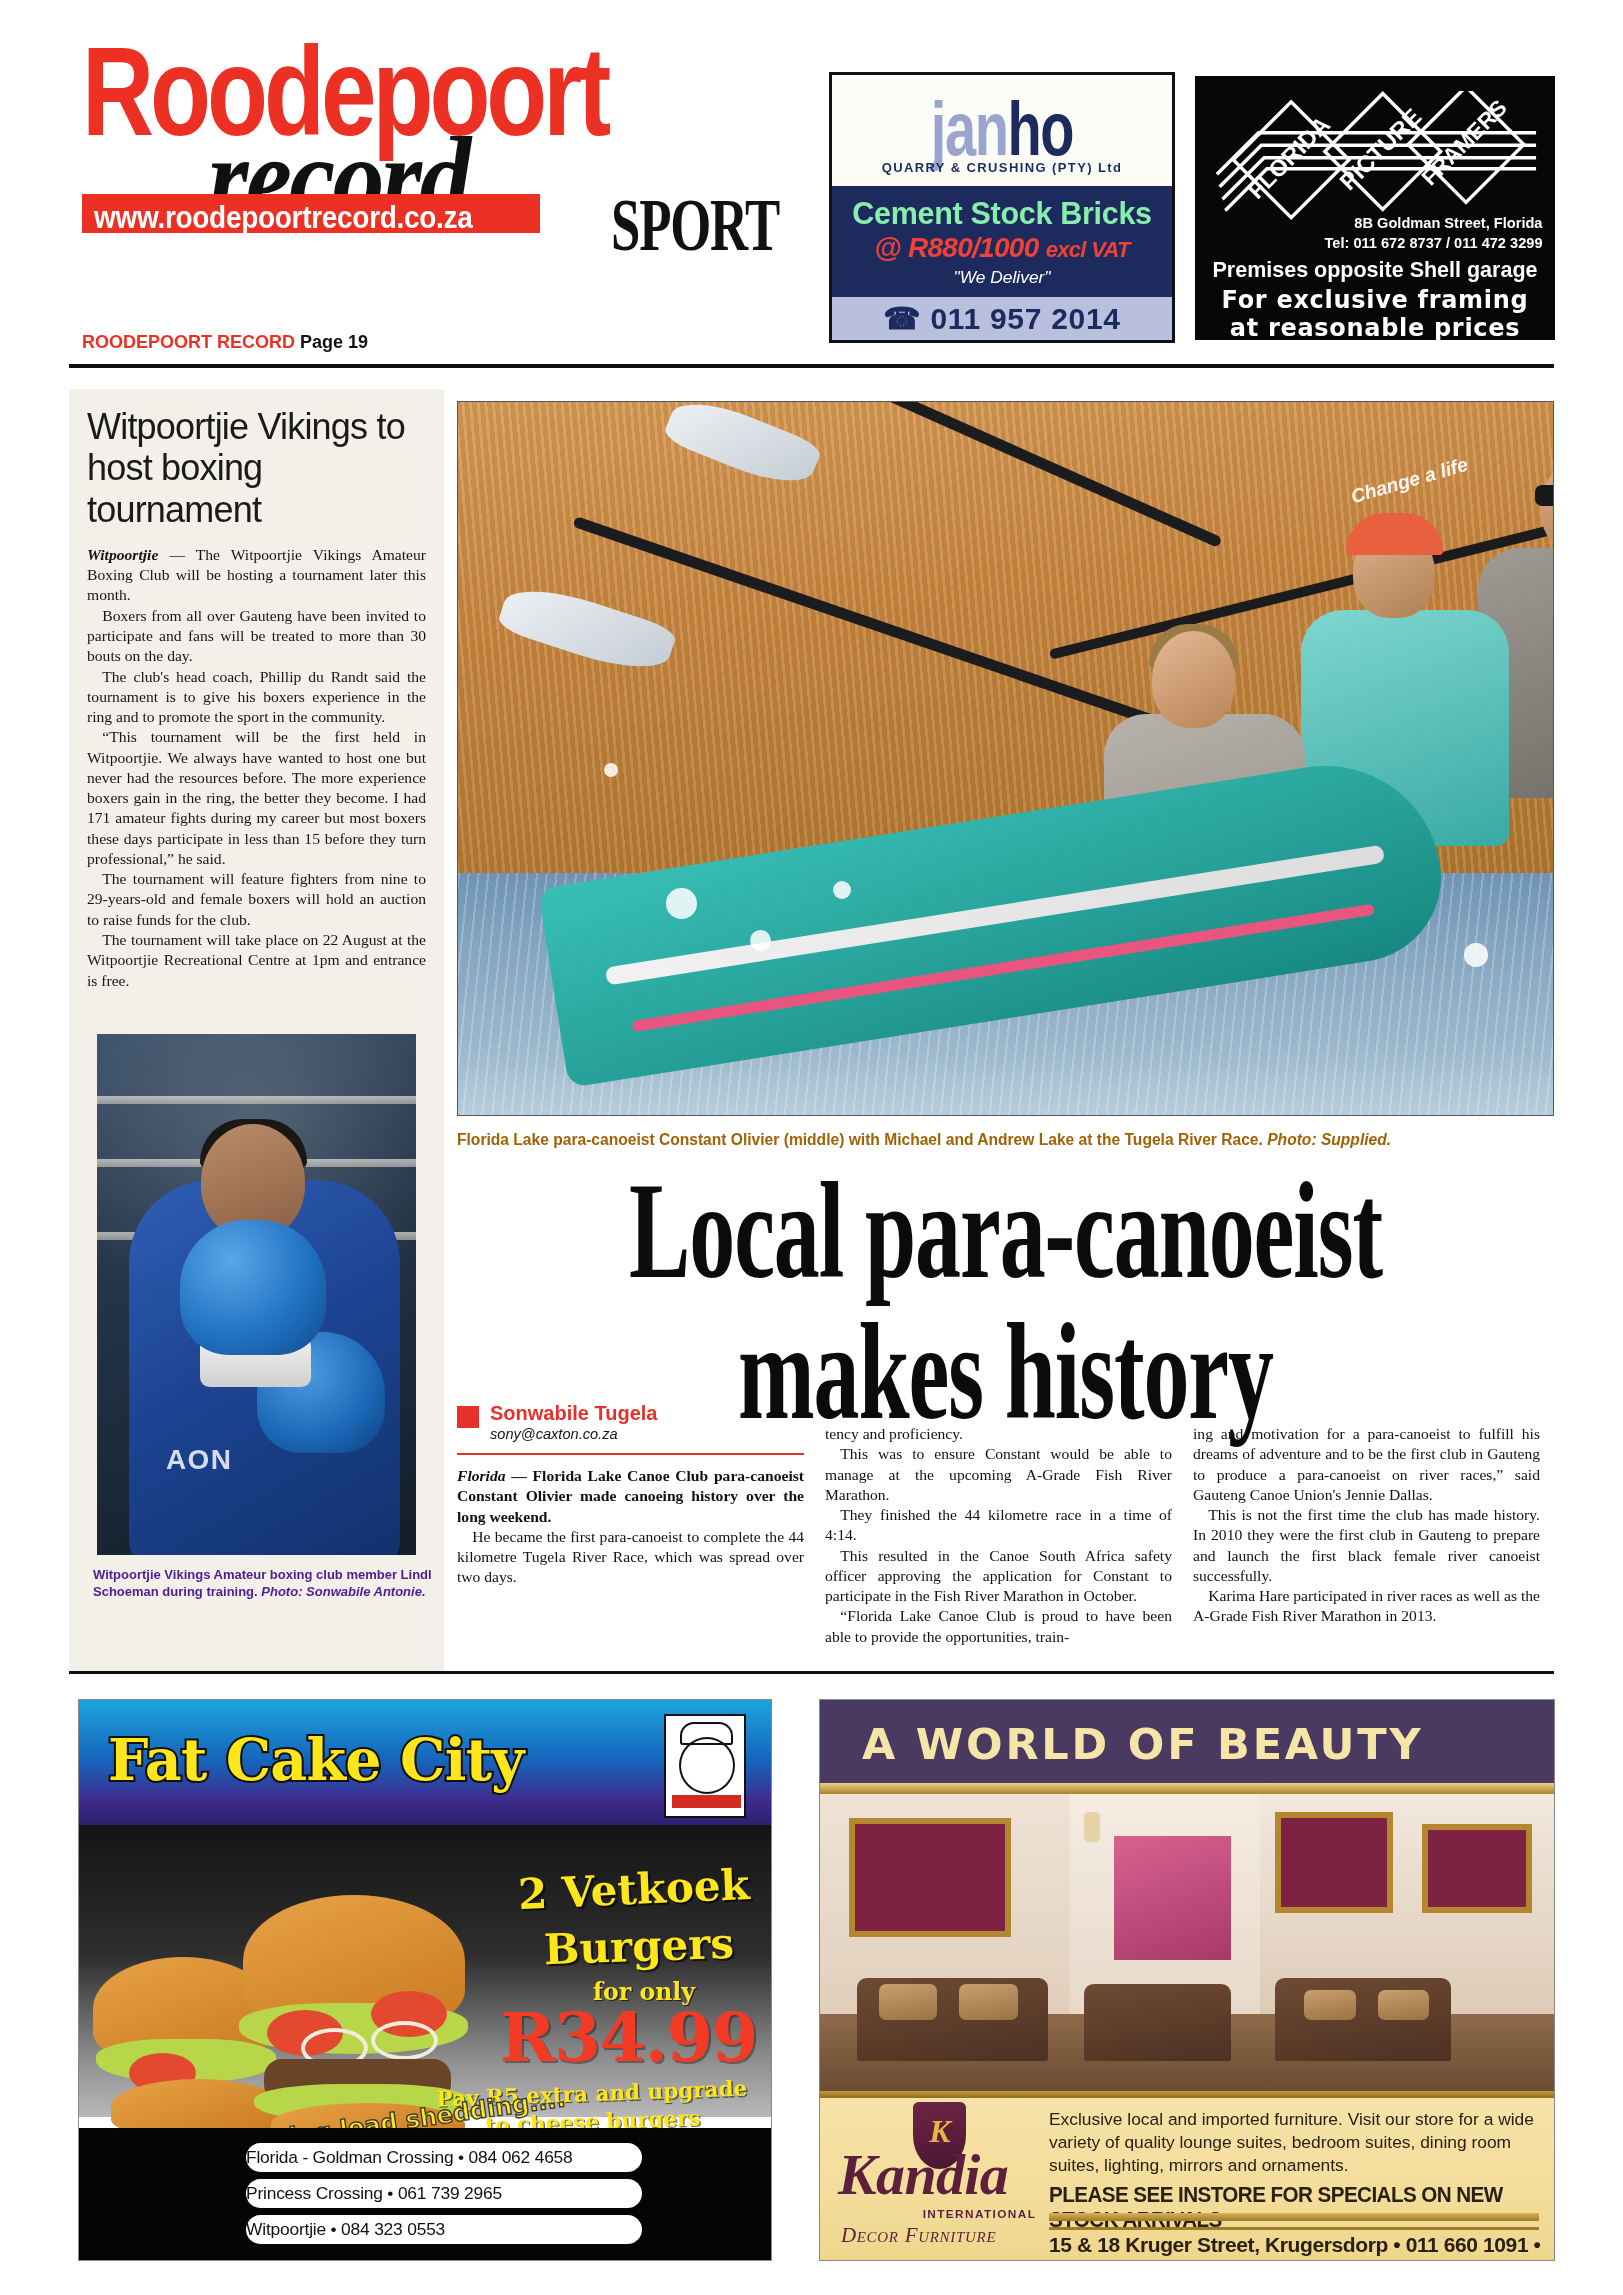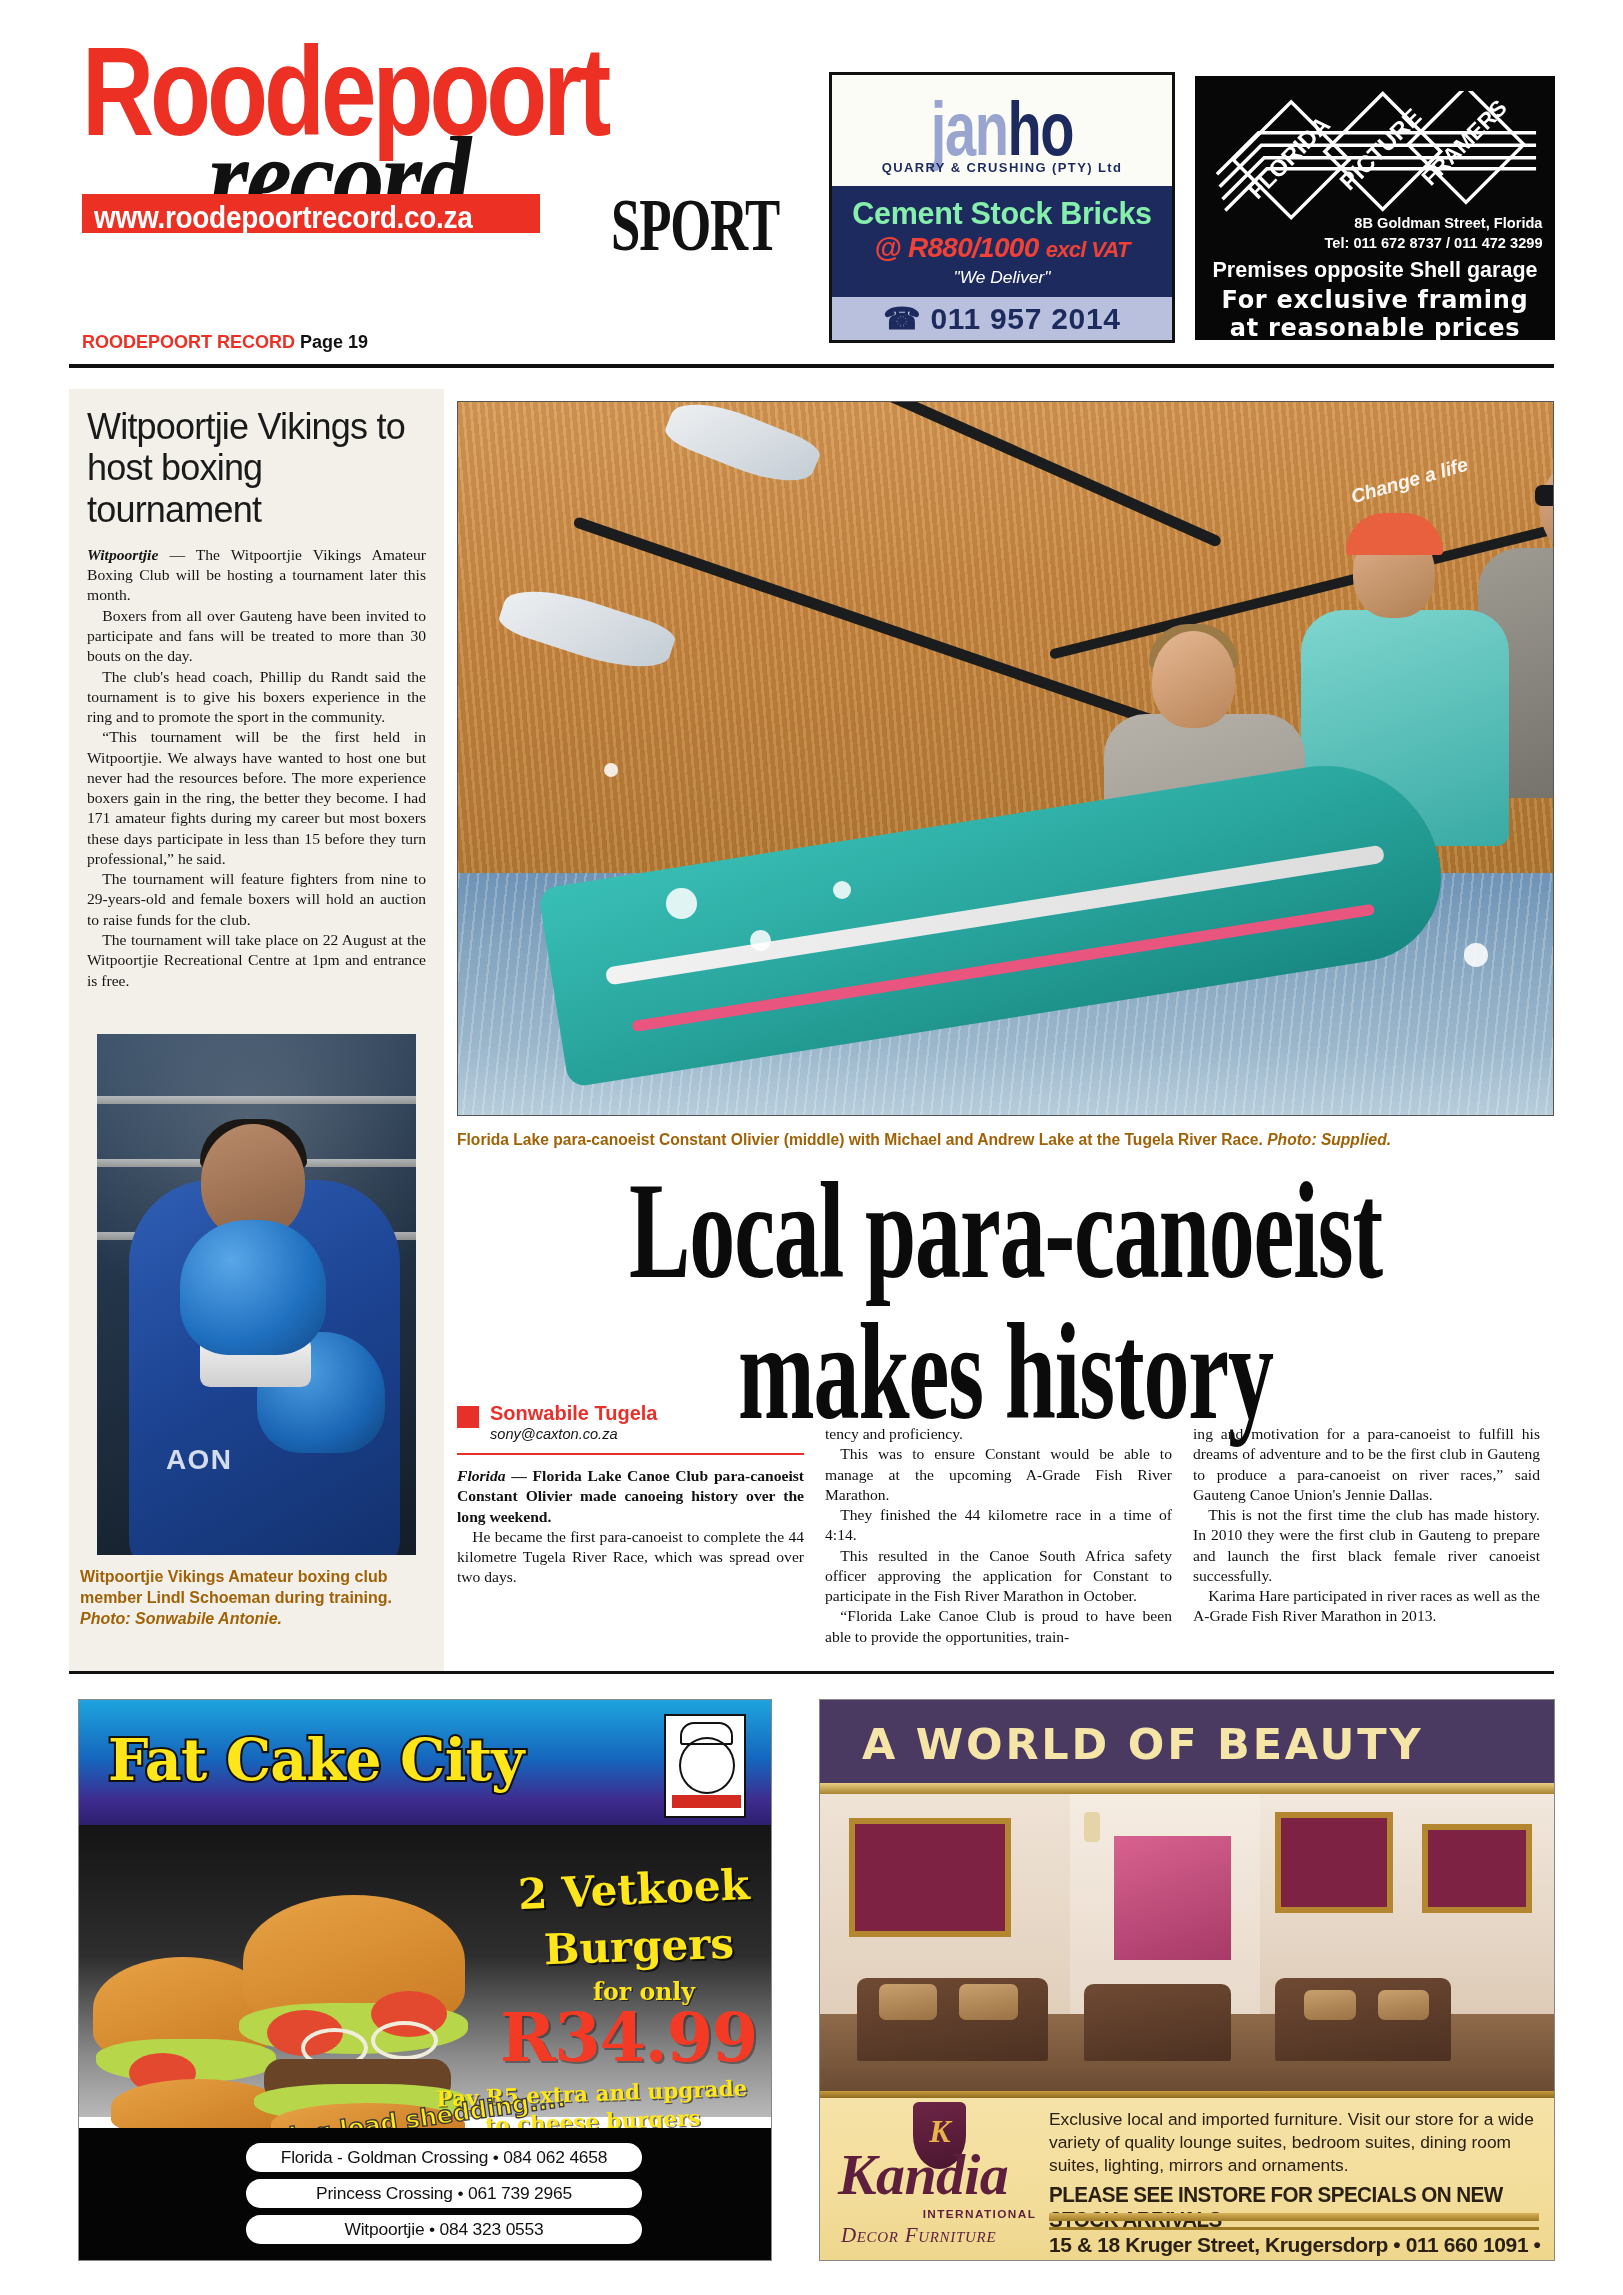--- a/index.html
+++ b/index.html
@@ -125,22 +125,22 @@
     border-radius: 67px 67px 49px 49px; }
   .glove-second { position: absolute; left: 160px; top: 298px; width: 128px; height: 121px;
     background: radial-gradient(circle at 38% 32%, #4d9ee2, #1a65b4 62%, #0f3f77);
     border-radius: 62px 62px 44px 44px; }
   .glove-cuff { position: absolute; left: 103px; top: 303px; width: 111px; height: 50px;
     background: linear-gradient(#f2f2f2,#cfcfcf); border-radius: 9.7px; }
   .boxer-logo { position: absolute; left: 69px; top: 410px; color: #e8eef7;
     font-weight: bold; font-size: 28px; letter-spacing: 1.4px; opacity: .9; }
 
   #left-caption {
-    position: absolute; left: 80px; top: 1567px; width: 342px;
-    font-size: 16px; font-weight: bold; line-height: 1.30; color: #a16207;
+    position: absolute; left: 93px; top: 1567px; width: 342px;
+    font-size: 13px; font-weight: bold; line-height: 1.30; color: #4c1d95;
   }
   #left-caption .credit { font-style: italic; }
 
   
   #main-photo {
     position: absolute; left: 457px; top: 401px; width: 1097px; height: 715px;
     overflow: hidden; border: 1.4px solid #555;
   }
   .ph-bank { position: absolute; left:0; top:0; width:100%; height: 68%;
     background: linear-gradient(175deg,#d89a55 0%, #c8863f 40%, #b0762f 100%); }
@@ -266,21 +266,21 @@
     background: linear-gradient(180deg,#5b8fd4,#2b5ea8); border: 1.4px solid #9fb9dd; }
   .fc-fb .l1 { position:absolute; left: 5.6px; top: 4.2px; color:#e6eefb; font-size: 11.8px; }
   .fc-fb .l2 { position:absolute; left: 5.6px; top: 19.4px; color:#fff; font-size: 16.7px; font-weight: bold; }
   .fc-fb .f { position:absolute; right: 7px; top: 1.4px; color:#fff; font-size: 32px; font-weight: bold;
     font-family: "Liberation Serif", serif; }
   .fc-pride { position: absolute; left: 611px; top: 450px; width: 160px; text-align: center;
     font-family: "DejaVu Serif", serif; font-weight: bold; font-size: 13px; color: #ffe61a;
     line-height: 1.42; text-shadow: 0.7px 0.7px 0 rgba(0,0,0,.6); }
   .fc-black { position: absolute; left:0; bottom:0; width:100%; height: 132px; background: #050505; }
   .fc-branch { position: absolute; left: 167px; width: 396px; height: 29px;
-    background: #fff; border-radius: 15.3px; text-align: center;
+    background: #fff; border-radius: 15.3px; 
     font-size: 17.4px; color: #111; padding-top: 3.5px; letter-spacing: -0.2px; }
 
   
   #ad-kandia {
     position: absolute; left: 819px; top: 1699px; width: 736px; height: 562px;
     overflow: hidden; border: 0.7px solid #888;
   }
   .kd-header { position: absolute; left:0; top:0; width:100%; height: 83px; background: #4a3a62; }
   .kd-headtxt { position: absolute; left: 42px; top: 19.4px;
     font-family: "DejaVu Sans", sans-serif; font-weight: bold; font-size: 43px; color: #f5e6a8;

